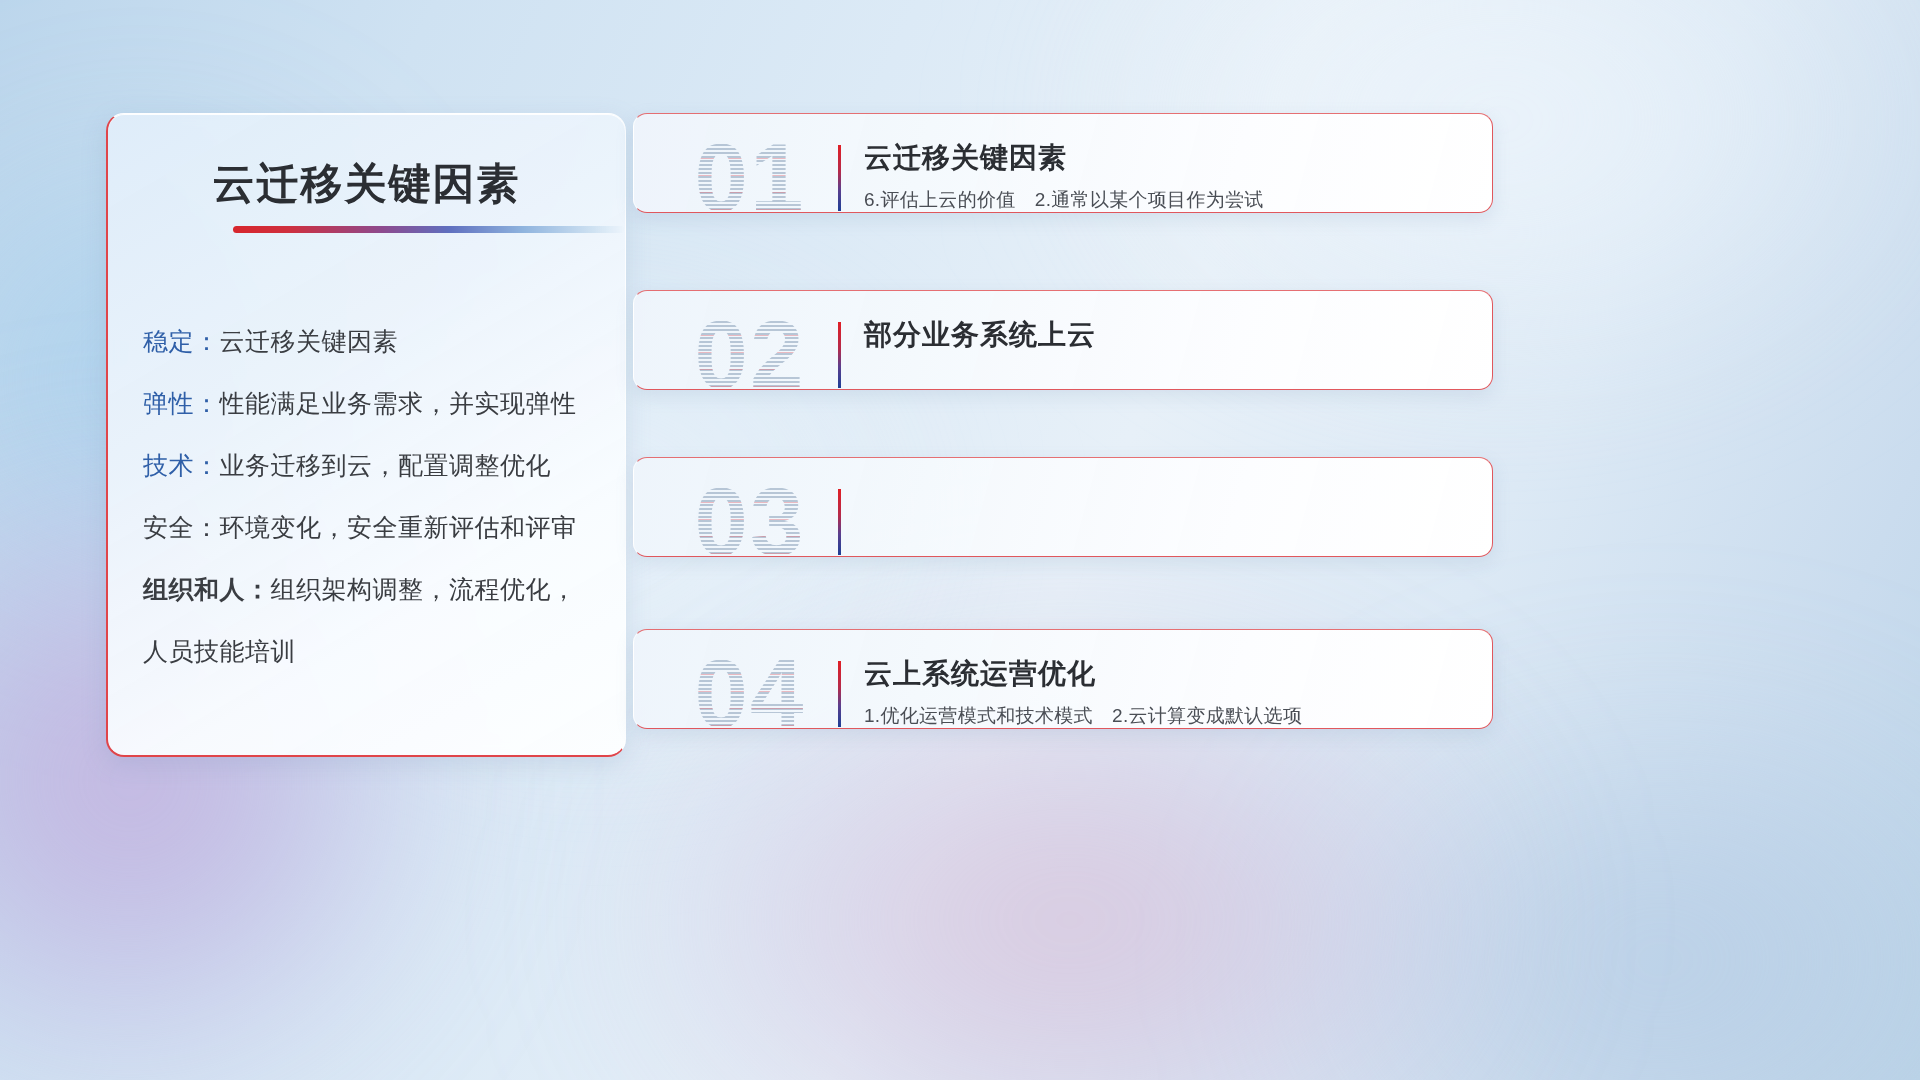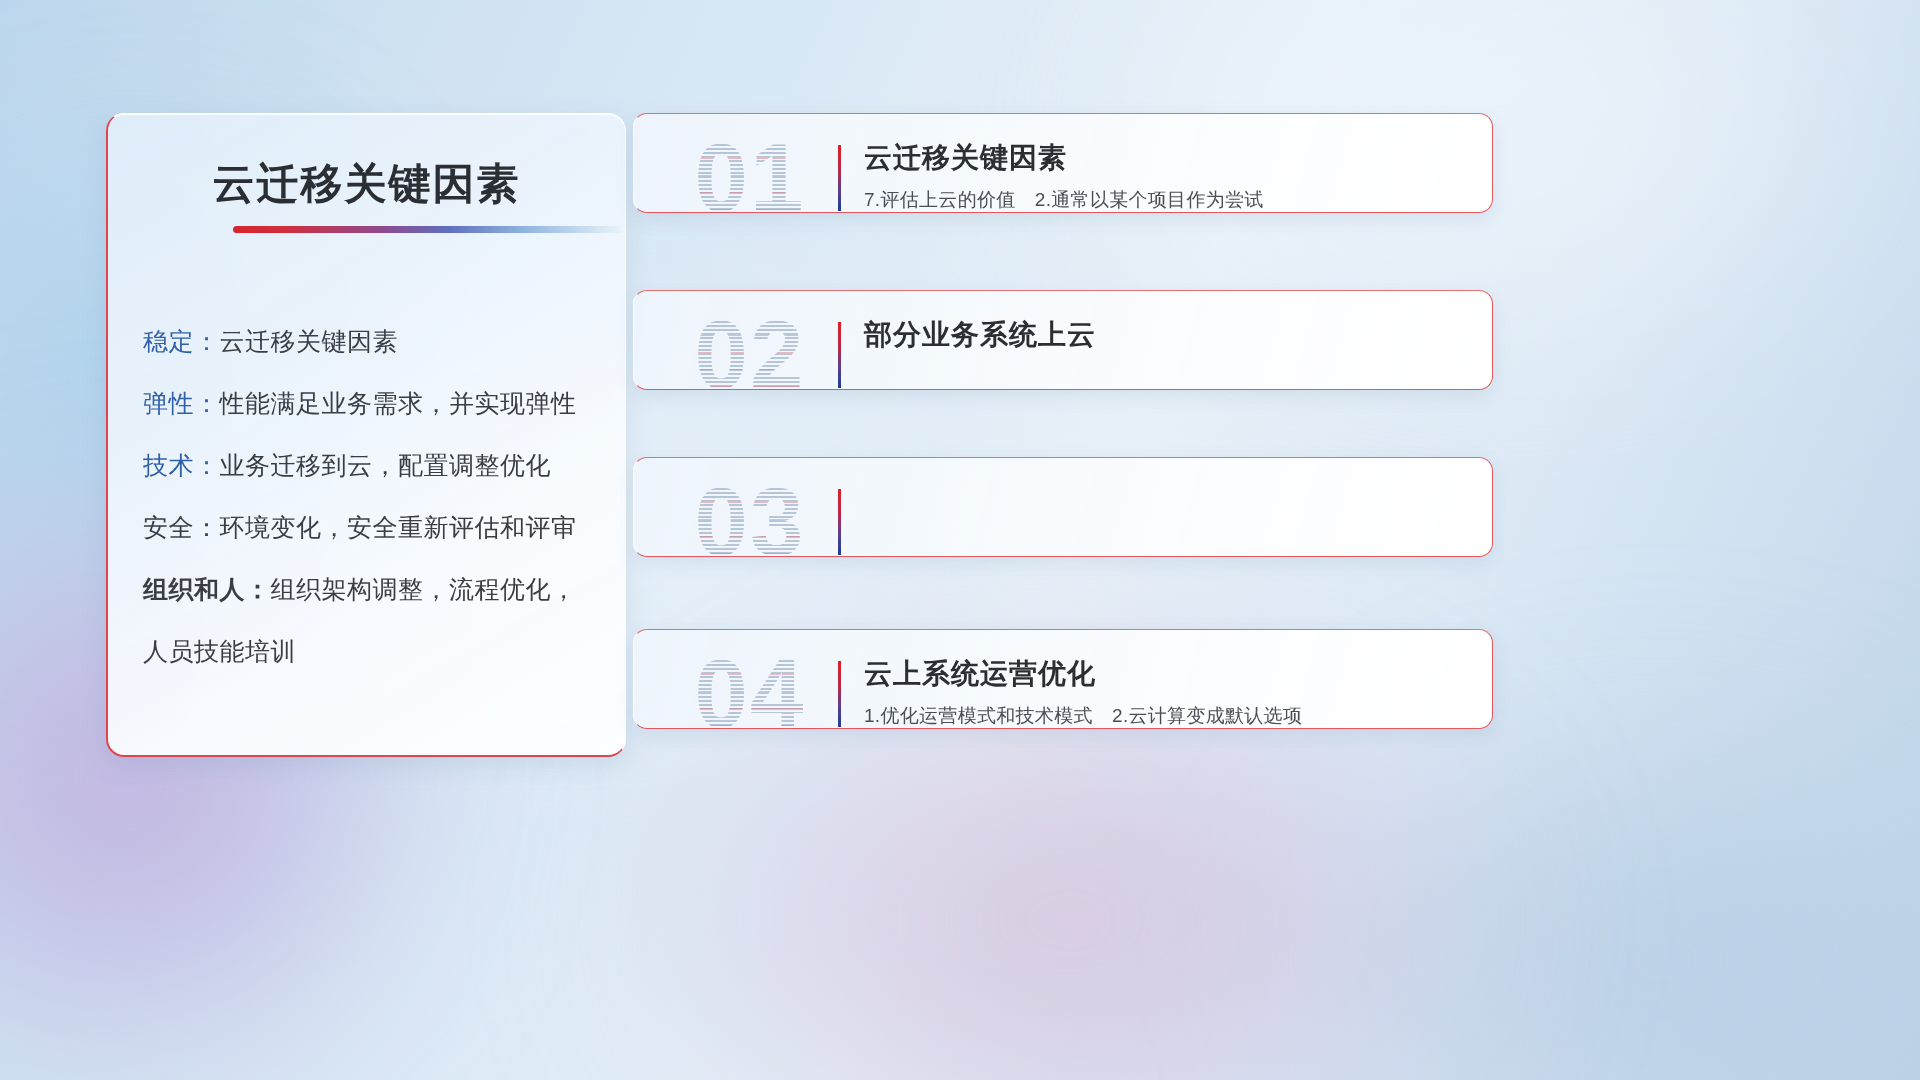--- a/index.html
+++ b/index.html
@@ -185,21 +185,21 @@
       </div>
     </div>
   </section>
 
   <article class="step-card" id="card-1">
     <div class="card-num">01</div>
     <div class="card-num-tint">01</div>
     <div class="card-divider"></div>
     <div class="card-body">
       <div class="card-title">云迁移关键因素</div>
-      <div class="card-desc">7.评估上云的价值　2.通常以某个项目作为尝试</div>
+      <div class="card-desc">6.评估上云的价值　2.通常以某个项目作为尝试</div>
     </div>
   </article>
 
   <article class="step-card" id="card-2">
     <div class="card-num">02</div>
     <div class="card-num-tint">02</div>
     <div class="card-divider"></div>
     <div class="card-body">
       <div class="card-title">部分业务系统上云</div>
     </div>

